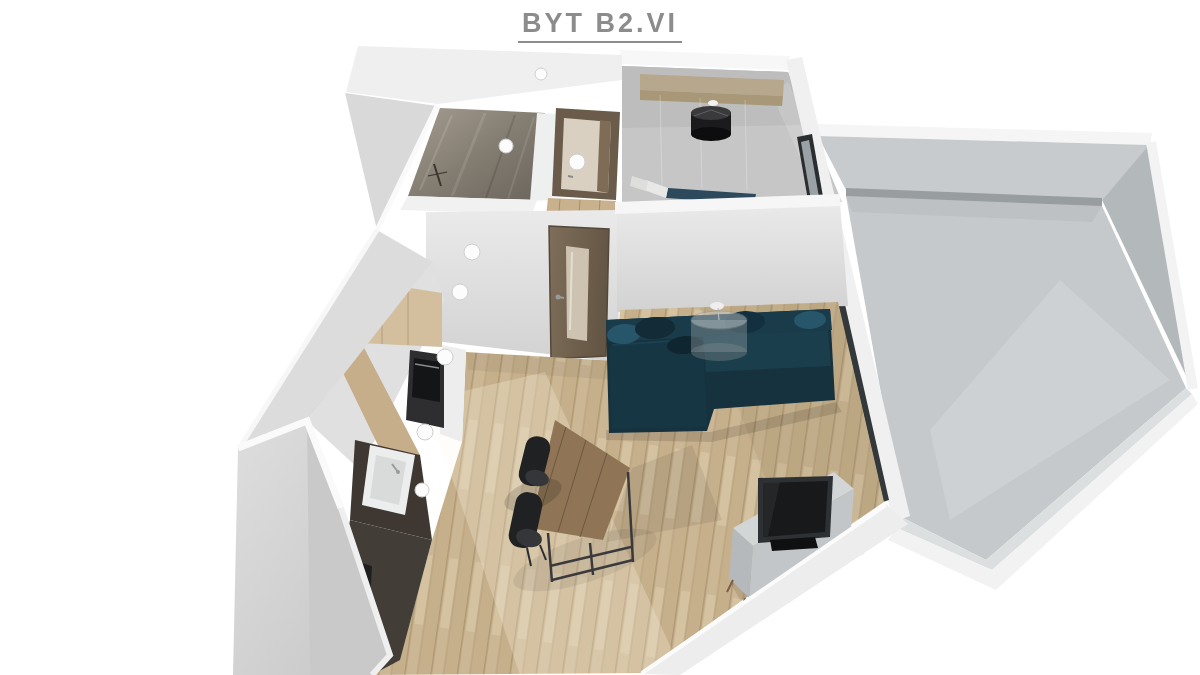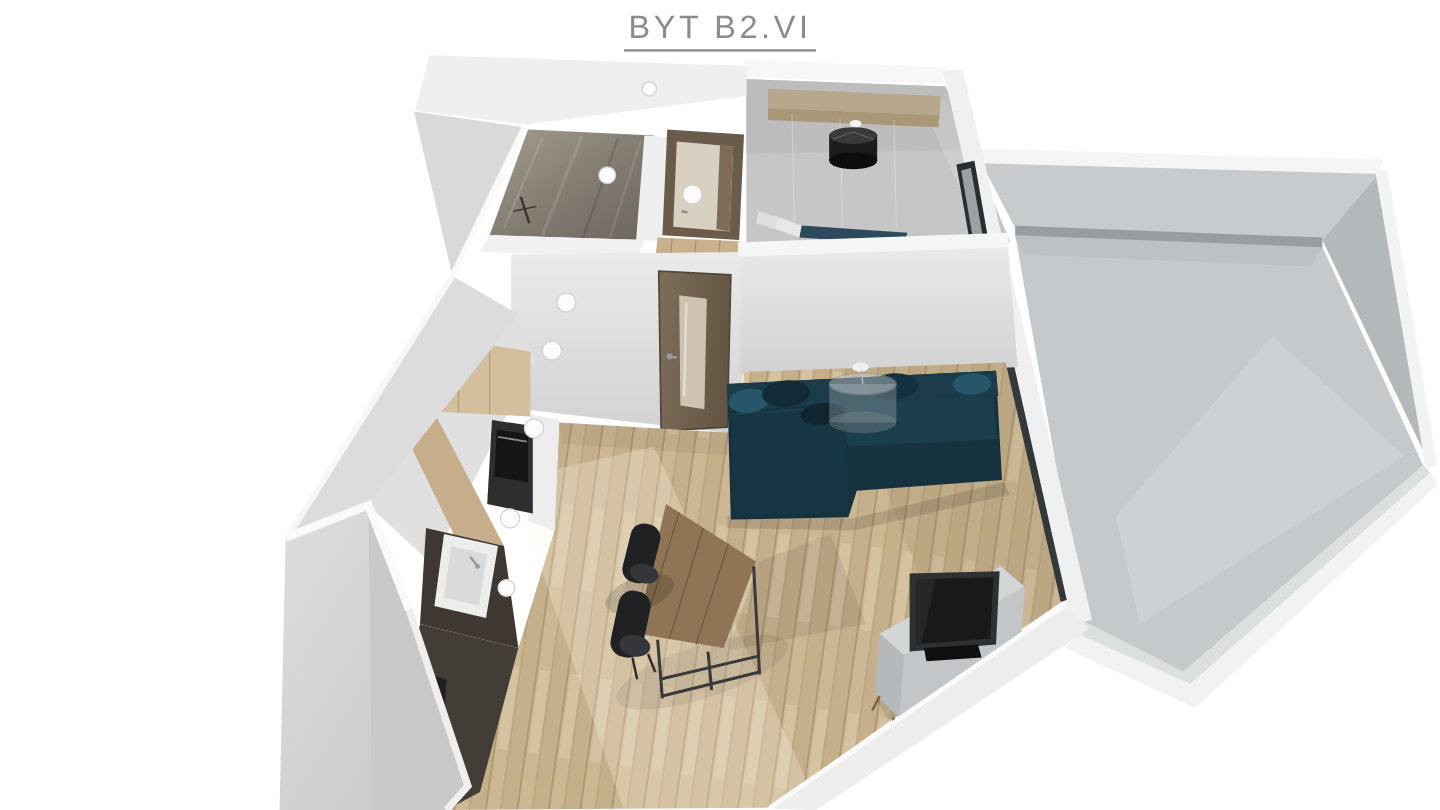--- a/index.html
+++ b/index.html
@@ -1,21 +1,21 @@
 <!DOCTYPE html>
 <html style="--title-grey: #8c8c8c; --wall-white: #f2f2f2; --wall-shade: #d5d5d5; --floor-wood: #ccb795; --floor-wood-dark: #a8906c; --kitchen-wood: #d3bf9d; --kitchen-floor-dark: #433d37; --bath-tile: #7d766c; --terrace-floor: #c5c9cc; --sofa-teal: #16323e; --door-wood: #74644f; --table-wood: #8f7555; --tv-black: #2e3133; --chair-black: #1f2123; --lamp-black: #1b1b1d; --bed-blue: #2c4a5c;"><head>
 <meta charset="utf-8">
 <style>
   html,body{margin:0;padding:0;background:#ffffff;}
   #stage{position:relative;width:1200px;height:675px;background:#ffffff;overflow:hidden;
          font-family:"Liberation Sans", sans-serif;}
   #plan-title{position:absolute;top:8px;left:0;width:100%;text-align:center;
               pointer-events:none;}
   #plan-title span{display:inline-block;color:var(--title-grey,#8c8c8c);
-              font-size:27px;letter-spacing:3px;font-weight:normal;
+              font-size:27px;letter-spacing:3px;font-weight:bold;
               border-bottom:2px solid var(--title-grey,#8c8c8c);padding:0 4px 2px 4px;}
   svg{position:absolute;left:0;top:0;}
   .c-sofa{fill:var(--sofa-teal,#16323e);}
   .c-terr{fill:var(--terrace-floor,#c5c9cc);}
   .c-table{fill:var(--table-wood,#8f7555);}
   .c-chair{fill:var(--chair-black,#1f2123);}
   .c-tv{fill:var(--tv-black,#2e3133);}
   .c-lamp{fill:var(--lamp-black,#1b1b1d);}
   .c-bed{fill:var(--bed-blue,#2c4a5c);}
   .c-kwood{fill:var(--kitchen-wood,#d3bf9d);}

